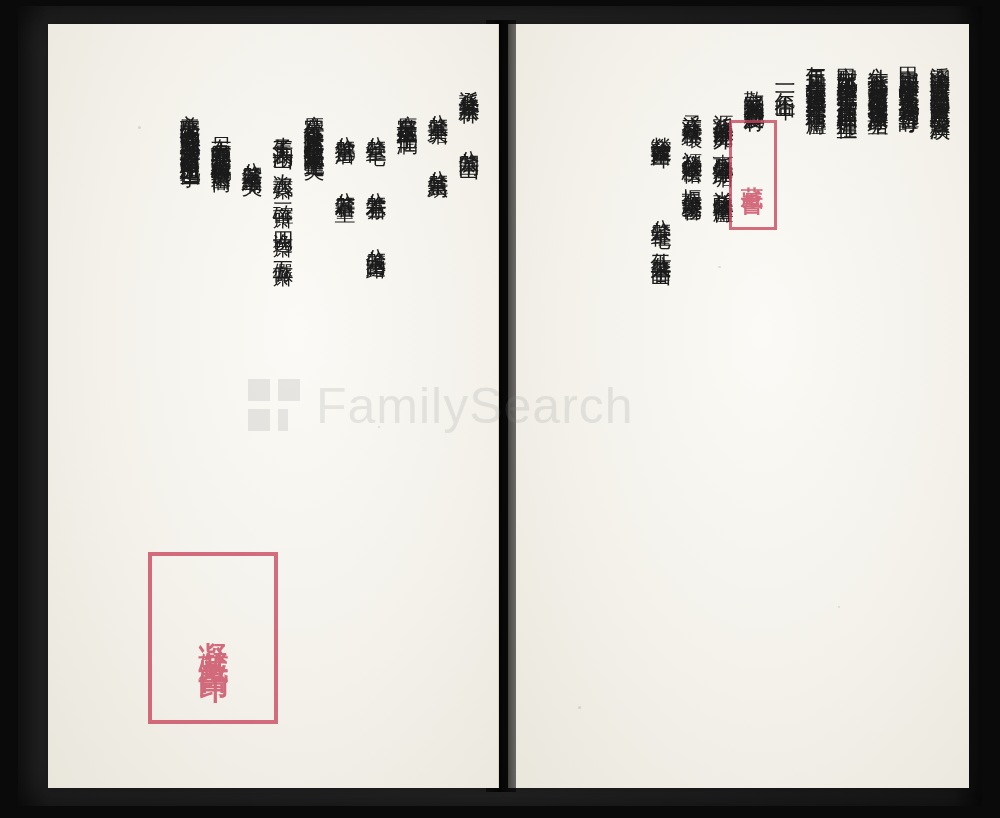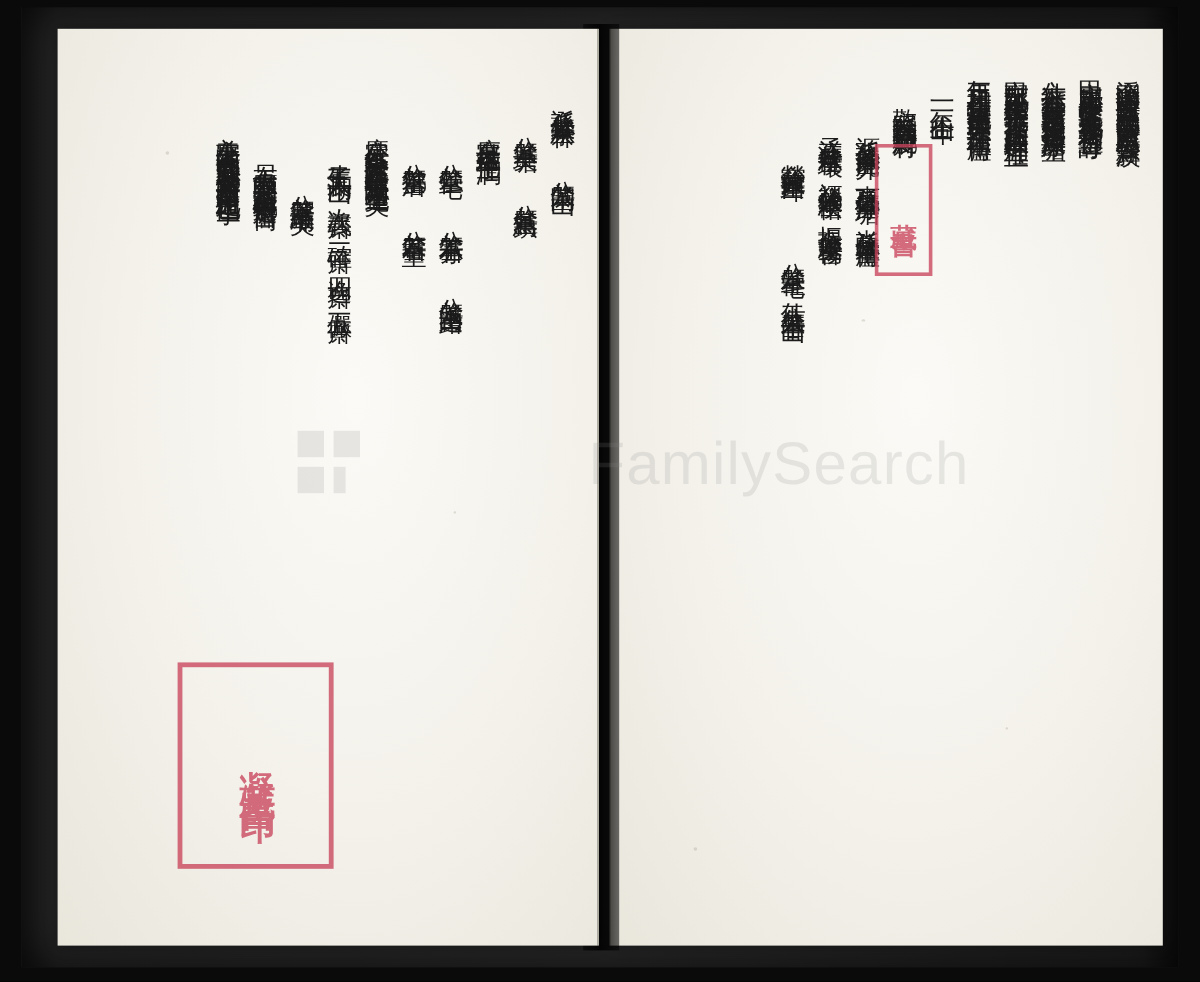--- a/index.html
+++ b/index.html
@@ -122,29 +122,28 @@
   }
   #seal-bottom .seal-inner {
     display: flex;
     flex-direction: row-reverse;
     gap: 6px;
   }
   
   #watermark {
     position: absolute;
     left: 230px;
-    top: 340px;
+    top: 360px;
     width: 560px;
     height: 80px;
     display: flex;
     align-items: center;
     gap: 14px;
     opacity: .17;
     pointer-events: none;
-    justify-content: space-between;
   }
   #watermark .wm-mark {
     width: 54px;
     height: 54px;
     position: relative;
   }
   #watermark .wm-mark i {
     position: absolute;
     background: #888;
     display: block;

